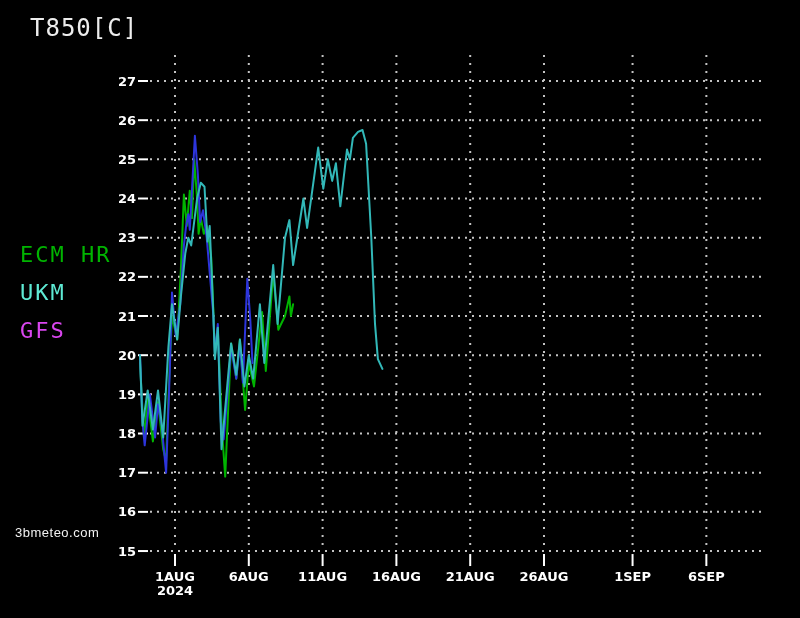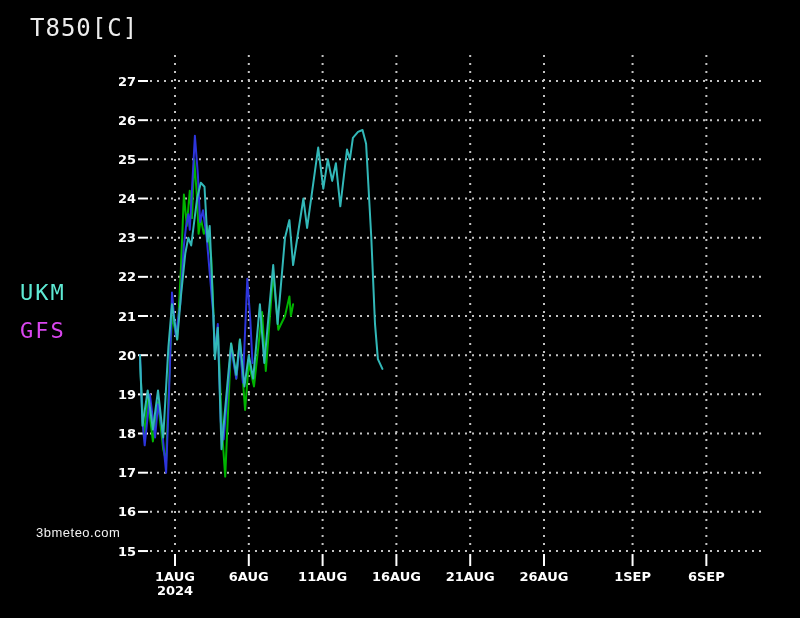--- a/index.html
+++ b/index.html
@@ -4,21 +4,21 @@
 <style>
   html,body{margin:0;padding:0;background:#000;}
   #canvas{position:relative;width:800px;height:618px;background:#000;overflow:hidden;
           font-family:"DejaVu Sans Mono",monospace;}
   .hdr{position:absolute;color:#ededed;font-family:"DejaVu Sans Mono",monospace;}
   #title{left:14px;top:14px;font-size:24px;letter-spacing:1px;margin-left:16px;}
   #location{right:70px;top:17px;font-size:21px;letter-spacing:2px;}
   .legend-item{position:absolute;left:20px;font-size:22px;letter-spacing:2px;
                font-family:"DejaVu Sans Mono",monospace;white-space:pre;}
   #watermark{position:absolute;left:15px;top:525px;font-size:13px;color:#f2f2f2;
-             font-family:"Liberation Sans",sans-serif;letter-spacing:0.5px;margin-left:21px;}
+             font-family:"Liberation Sans",sans-serif;letter-spacing:0.5px;}
   svg{position:absolute;left:0;top:0;}
   svg text{font-family:"DejaVu Sans",sans-serif;font-weight:bold;font-size:13px;fill:#fff;}
 </style>
 </head>
 <body>
 
 <div id="canvas">
   <svg id="chart" width="800" height="618">
       <g stroke="#c3c3c3" stroke-width="2">
         <line x1="150" y1="551.04" x2="762" y2="551.04" stroke-dasharray="2 5"></line>
@@ -90,16 +90,17 @@
         <text x="470.2" y="581.04" text-anchor="middle">21AUG</text>
         <text x="544" y="581.04" text-anchor="middle">26AUG</text>
         <text x="632.56" y="581.04" text-anchor="middle">1SEP</text>
         <text x="706.36" y="581.04" text-anchor="middle">6SEP</text>
       </g>
       <polyline points="140.0,363.0 144.0,437.4 147.7,398.3 152.9,441.4 158.0,402.2 163.2,449.2 166.1,460.9 169.8,363.0 172.0,316.0 177.2,339.5 180.9,269.0 183.9,194.6 186.8,225.9 189.8,190.7 192.0,218.1 194.2,159.3 197.1,198.5 198.6,233.8 200.8,218.1 203.8,233.8 206.7,225.9 211.2,257.3 213.4,312.1 214.9,355.2 217.8,327.8 222.2,433.5 225.2,476.6 231.1,343.4 236.3,378.7 239.9,339.5 245.1,410.0 248.8,363.0 254.0,386.5 262.1,312.1 265.8,370.9 273.2,272.9 278.3,329.7 285.0,316.0 289.4,296.4 290.9,316.0 293.1,304.3" fill="none" stroke="#00b400" stroke-width="2" stroke-linejoin="round" stroke-linecap="round"></polyline>
       <polyline points="140.0,355.2 142.5,421.8 144.7,445.3 149.9,394.4 155.1,437.4 158.0,404.2 161.7,425.7 166.1,472.7 169.8,370.9 172.0,292.5 175.7,335.6 180.2,304.3 183.9,245.5 186.1,225.9 188.3,214.2 189.8,229.8 194.9,135.8 197.9,175.0 200.1,222.0 203.0,210.3 206.7,237.7 213.4,316.0 214.9,355.2 217.8,323.9 220.8,421.8 223.7,439.4 231.1,347.4 236.3,378.7 239.9,343.4 242.9,382.6 247.3,278.8 250.3,319.9 252.5,363.0" fill="none" stroke="#2d35dc" stroke-width="2" stroke-linejoin="round" stroke-linecap="round"></polyline>
       <polyline points="140.0,355.2 142.5,425.7 147.7,390.4 152.9,429.6 158.0,390.4 163.2,437.4 168.4,347.4 172.0,304.3 177.2,339.5 180.9,296.4 185.3,253.3 188.3,237.7 191.2,245.5 197.1,198.5 200.8,182.8 204.5,186.8 207.5,241.6 209.7,225.9 213.4,316.0 214.9,359.1 217.8,327.8 221.5,449.2 231.1,343.4 236.3,374.8 239.9,339.5 244.4,386.5 248.8,355.2 253.2,378.7 259.9,304.3 264.3,363.0 273.2,265.1 277.6,323.9 285.0,237.7 289.4,220.1 293.1,265.1 303.4,198.5 307.1,227.9 318.2,147.6 323.3,188.7 327.8,159.3 332.2,180.9 335.9,163.3 340.3,206.3 347.0,149.5 349.9,159.3 352.9,137.8 358.0,131.9 362.5,130.0 366.1,143.7 371.3,237.7 375.0,323.9 377.9,359.1 382.4,368.9" fill="none" stroke="#32b8b8" stroke-width="2" stroke-linejoin="round" stroke-linecap="round"></polyline>
     </svg>
   <div id="title" class="hdr">T850[C]</div>
+  <div class="legend-item" style="top: 242px; color: rgb(0, 180, 0);">ECM HR</div>
   <div class="legend-item" style="top: 280px; color: #5eead4;">UKM</div>
   <div class="legend-item" style="top: 318px; color: #d946ef;">GFS</div>
   <div id="watermark">3bmeteo.com</div>
 </div>
 
 </body></html>

